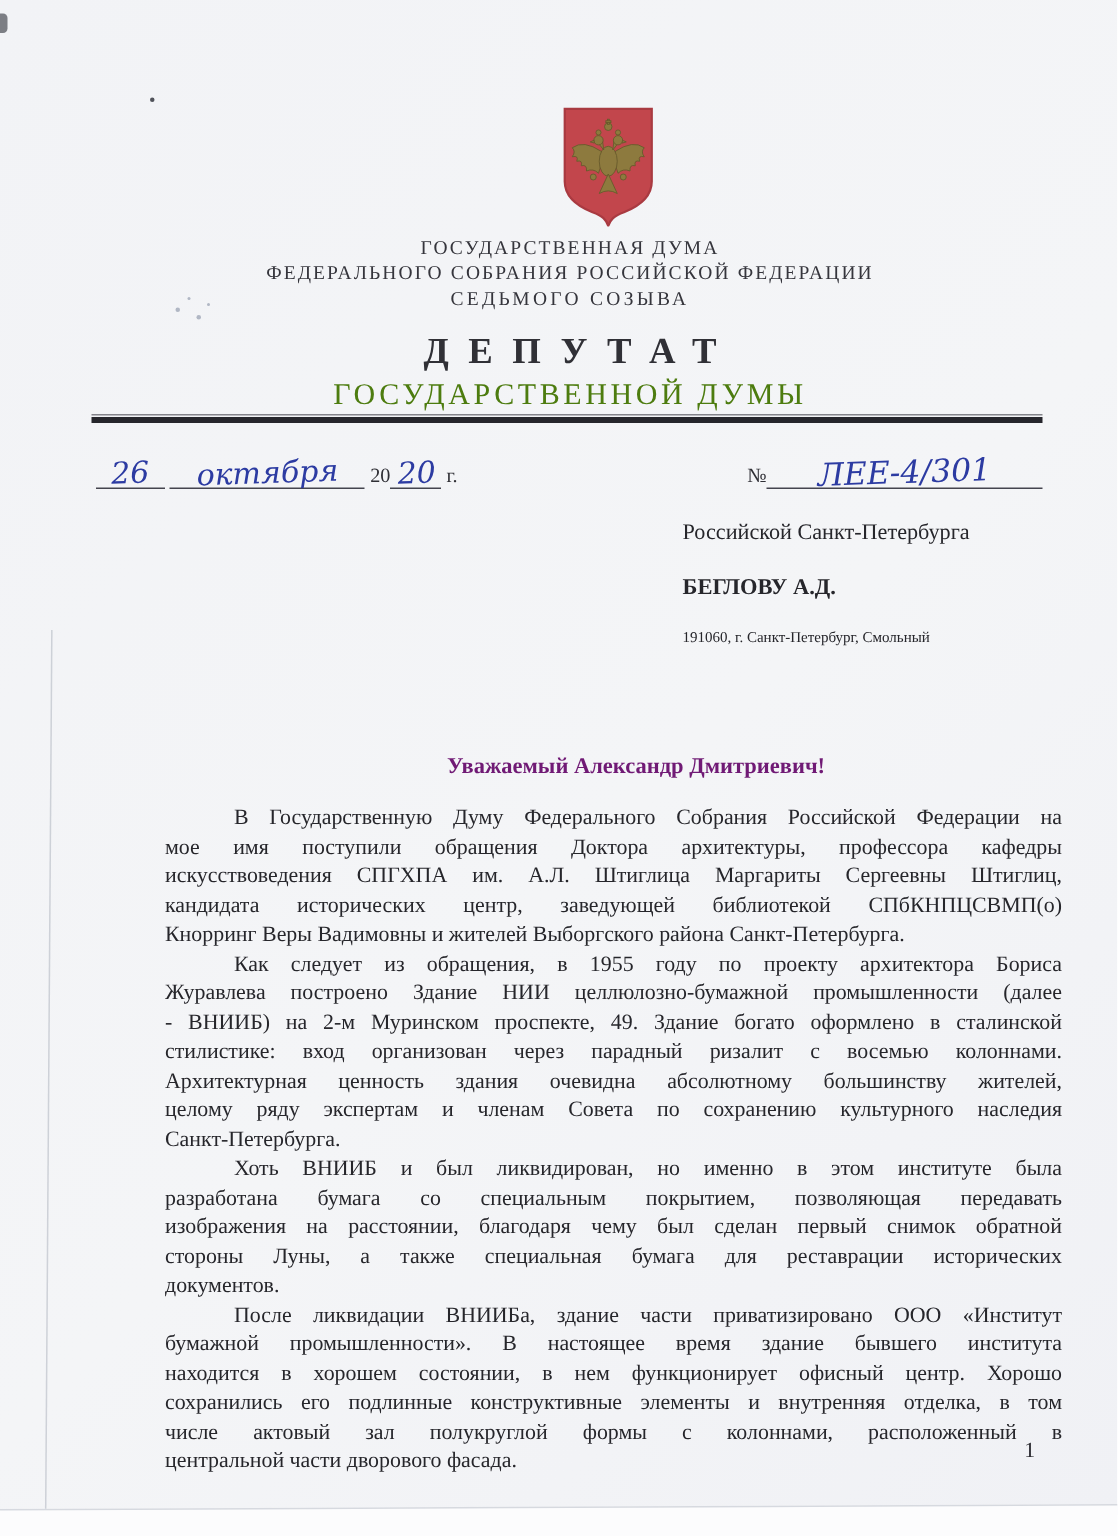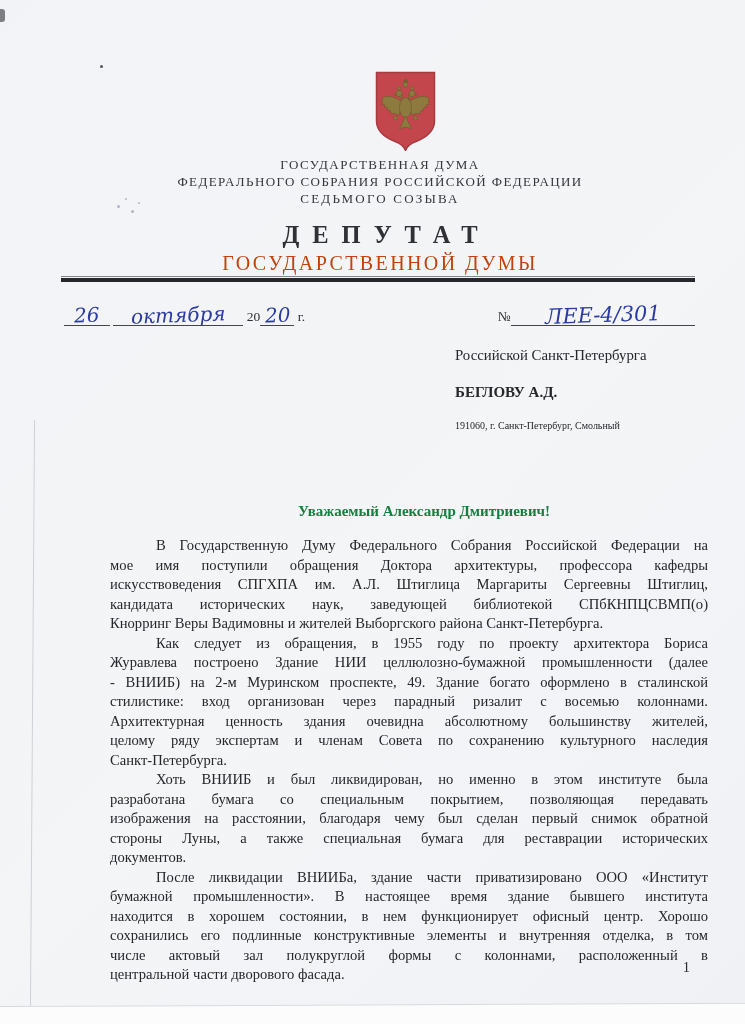--- a/index.html
+++ b/index.html
@@ -21,21 +21,21 @@
   .p4{left:138px;top:202px;width:2px;height:2px;}
 
   
   .emblem{position:absolute;left:374px;top:71px;width:63px;height:80px;}
 
   
   .letterhead{position:absolute;left:30px;top:157px;width:700px;text-align:center;color:#35353c;}
   .lh-small{font-size:13px;letter-spacing:1.4px;line-height:16.5px;text-align:center;}
   .lh-small3{font-size:13px;letter-spacing:2.2px;line-height:16.5px;margin-top:1px;}
   .lh-title{margin-top:13px;font-size:24.5px;font-weight:bold;letter-spacing:13px;text-indent:13px;color:#303036;}
-  .lh-subtitle{margin-top:3px;font-size:20px;letter-spacing:2.4px;color:#c2410c;}
+  .lh-subtitle{margin-top:3px;font-size:20px;letter-spacing:2.4px;color:#4d7c0f;}
 
   
   .rule{position:absolute;left:61px;top:276px;width:634px;}
   .rule .thin{height:1px;background:rgba(70,70,80,.65);}
   .rule .thick{height:4px;background:#26262c;margin-top:1px;}
 
   
   .dateline{position:absolute;left:61px;top:292px;width:634px;height:34px;
             font-size:13.5px;color:#2f2f35;}
   .dl-left{position:absolute;left:3px;bottom:0;white-space:nowrap;}
@@ -51,21 +51,21 @@
   .hw.num-hw{font-size:21px;}
 
   
   .recipient{position:absolute;left:455px;top:347px;width:270px;color:#26262b;}
   .rc1{font-size:14.8px;margin-bottom:20px;}
   .rc2{font-size:15px;font-weight:bold;margin-bottom:19px;}
   .rc3{font-size:10px;}
 
   
   .salutation{position:absolute;left:160px;top:503px;width:528px;text-align:center;
-              font-size:15px;font-weight:bold;color:#15803d;}
+              font-size:15px;font-weight:bold;color:#701a75;}
 
   
   .body-text{position:absolute;left:110px;top:536px;width:598px;
              font-size:14.6px;line-height:19.5px;color:#26262b;}
   .ln{text-align:justify;text-align-last:justify;}
   .ln.first{text-indent:46px;}
   .ln.last{text-align-last:left;}
 
   .pagenum{position:absolute;left:630px;top:959px;width:60px;text-align:right;
            font-size:14.5px;color:#2a2a30;}
@@ -146,21 +146,21 @@
     <div class="rc3">191060,  г. Санкт-Петербург, Смольный</div>
   </div>
 
   <div class="salutation">Уважаемый Александр Дмитриевич!</div>
 
   <div class="body-text">
     <div>
       <div class="ln first">В Государственную Думу Федерального Собрания Российской Федерации на</div>
       <div class="ln">мое имя поступили обращения Доктора архитектуры, профессора кафедры</div>
       <div class="ln">искусствоведения СПГХПА им. А.Л. Штиглица Маргариты Сергеевны Штиглиц,</div>
-      <div class="ln">кандидата исторических наук, заведующей библиотекой СПбКНПЦСВМП(о)</div>
+      <div class="ln">кандидата исторических центр, заведующей библиотекой СПбКНПЦСВМП(о)</div>
       <div class="ln last">Кнорринг Веры Вадимовны и жителей Выборгского района Санкт-Петербурга.</div>
     </div>
     <div>
       <div class="ln first">Как следует из обращения, в 1955 году по проекту архитектора Бориса</div>
       <div class="ln">Журавлева построено Здание НИИ целлюлозно-бумажной промышленности (далее</div>
       <div class="ln">- ВНИИБ) на 2-м Муринском проспекте, 49. Здание богато оформлено в сталинской</div>
       <div class="ln">стилистике: вход организован через парадный ризалит с восемью колоннами.</div>
       <div class="ln">Архитектурная ценность здания очевидна абсолютному большинству жителей,</div>
       <div class="ln">целому ряду экспертам и членам Совета по сохранению культурного наследия</div>
       <div class="ln last">Санкт-Петербурга.</div>

